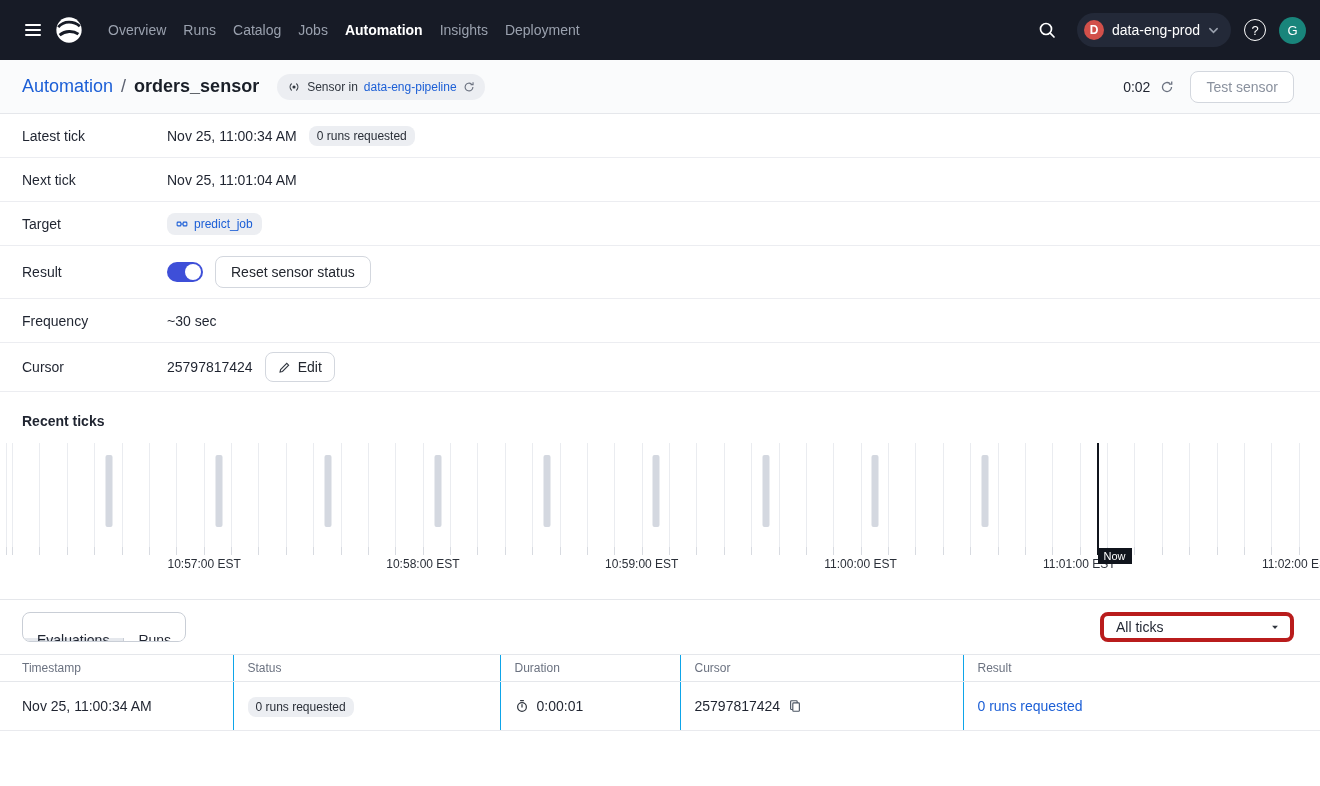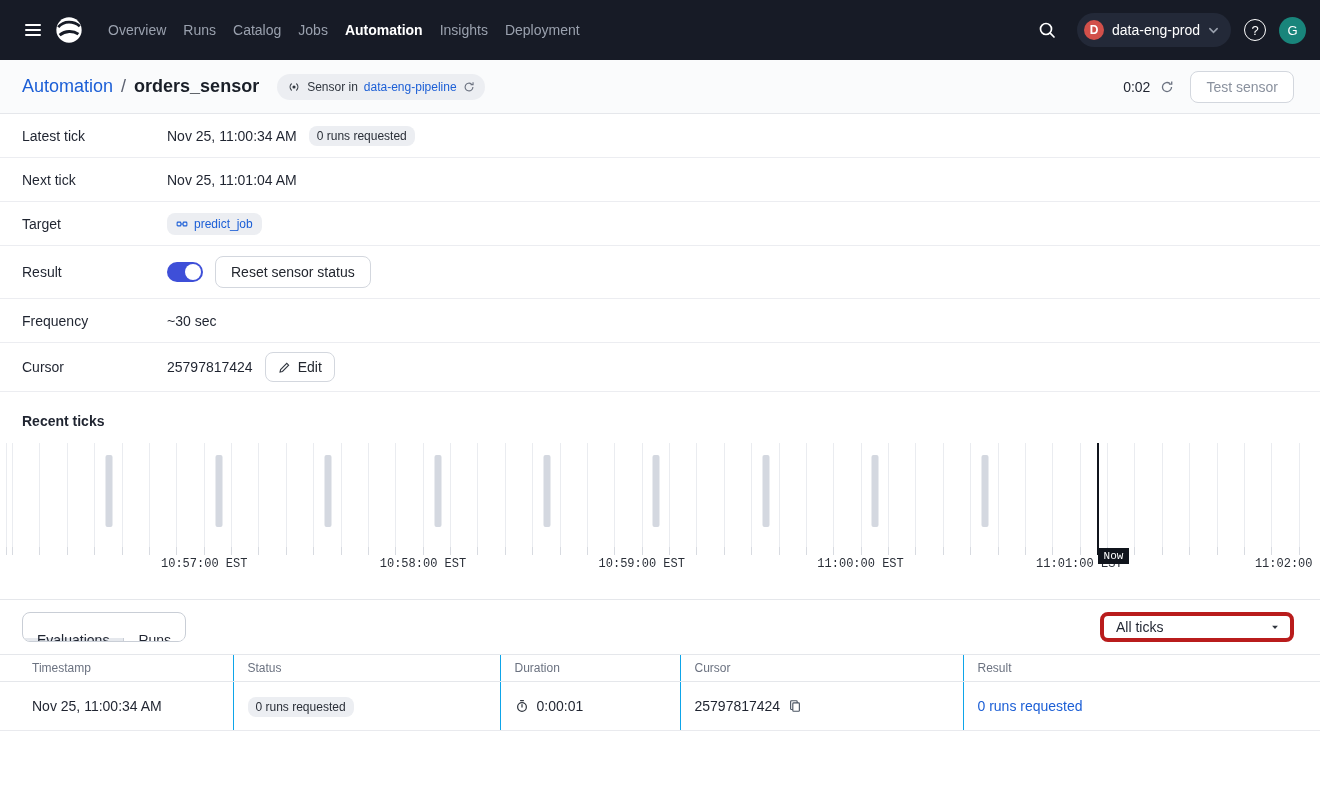--- a/index.html
+++ b/index.html
@@ -43,21 +43,21 @@
   .job-chip { background:#ECEEF2; border-radius:8px; padding:4px 9px; font-size:12px; color:#1C5FD6; display:inline-flex; align-items:center; gap:6px; cursor:pointer; }
   .toggle { width:36px; height:20px; border-radius:10px; background:#3E4FD8; position:relative; cursor:pointer; flex-shrink:0; }
   .toggle::after { content:""; position:absolute; top:2px; right:2px; width:16px; height:16px; border-radius:50%; background:#fff; }
   .reset-btn { height:32px; padding:0 15px; }
   .link { color:#1C5FD6; text-decoration:none; cursor:pointer; }
   .asset-link { display:inline-flex; align-items:center; gap:9px; font-size:14px; }
   .edit-btn { height:30px; padding:0 12px; }
 
   
   .section-title { font-size:14px; font-weight:700; color:#1F2430; padding:21px 4px 14px 22px; }
-  .chart-wrap { position:relative; height:132px; overflow:hidden;font-family:Liberation Mono, monospace; }
+  .chart-wrap { position:relative; height:132px; overflow:hidden; }
   .chart-grid { position:absolute; left:0; right:0; top:0; height:104px;
     background-image:repeating-linear-gradient(to right, #EAECF0 0 1px, transparent 1px 27.375px);
     background-position-x:12px; }
   .tick-strip { position:absolute; left:0; right:0; top:104px; height:8px;
     background-image:repeating-linear-gradient(to right, #D8DBE1 0 1px, transparent 1px 27.375px);
     background-position-x:12px; }
   .tick-bar { position:absolute; top:12px; width:7px; height:72px; background:#D4D8E0; border-radius:2px; transform:translateX(-50%); cursor:pointer; z-index:2; }
   .axis-label { position:absolute; top:114px; transform:translateX(-50%); font-size:12px; color:#2A2F38; white-space:nowrap; z-index:1; }
   .now-line { position:absolute; top:0; width:2px; height:112px; background:#10141C; margin-left:-1px; z-index:3; }
   .now-chip { position:absolute; top:105px; background:#10141C; color:#fff; font-size:11px; padding:2px 6px; z-index:4; }
@@ -68,21 +68,21 @@
   .seg { display:flex; border:1px solid #C9CED6; border-radius:8px; overflow:hidden; height:30px; }
   .seg-btn { padding:0 14px; display:flex; align-items:center; font-size:14px; background:#fff; border:none; cursor:pointer; font-family:inherit; color:#1F2430;margin-top:25px; }
   .seg-btn + .seg-btn { border-left:1px solid #C9CED6; }
   .seg-btn.active { background:#E5E8ED; }
   .filter-select { margin-left:auto; width:194px; height:30px; border:4px solid #b91c1c; border-radius:8px; background:#fff; display:flex; align-items:center; justify-content:space-between; padding:0 10px 0 12px; font-size:14px; cursor:pointer; }
 
   table.eval-table { width:100%; border-collapse:collapse; font-size:14px; table-layout:fixed; }
   .eval-table th { text-align:left; font-weight:400; font-size:12px; color:#6B7280; border-top:1px solid #E5E7EB; border-bottom:1px solid #E5E7EB; padding:6px 14px; }
   .eval-table td { border-bottom:1px solid #E9EAEE; padding:16px 14px; vertical-align:middle; }
   .eval-table th + th, .eval-table td + td { border-left:1px solid #0ea5e9; }
-  .eval-table th:first-child, .eval-table td:first-child { padding-left:32px; }
+  .eval-table th:first-child, .eval-table td:first-child { padding-left:22px; }
   .cell-flex { display:flex; align-items:center; gap:8px; }
   .copy-btn { background:none; border:none; cursor:pointer; display:flex; align-items:center; padding:0; }
 </style>
 </head>
 <body>
 
 <div class="navbar">
   <button class="icon-btn">
     <svg width="20" height="20" viewBox="0 0 20 20">
         <path d="M3 5h14M3 10h14M3 15h14" stroke="#fff" stroke-width="2" stroke-linecap="round"></path>

